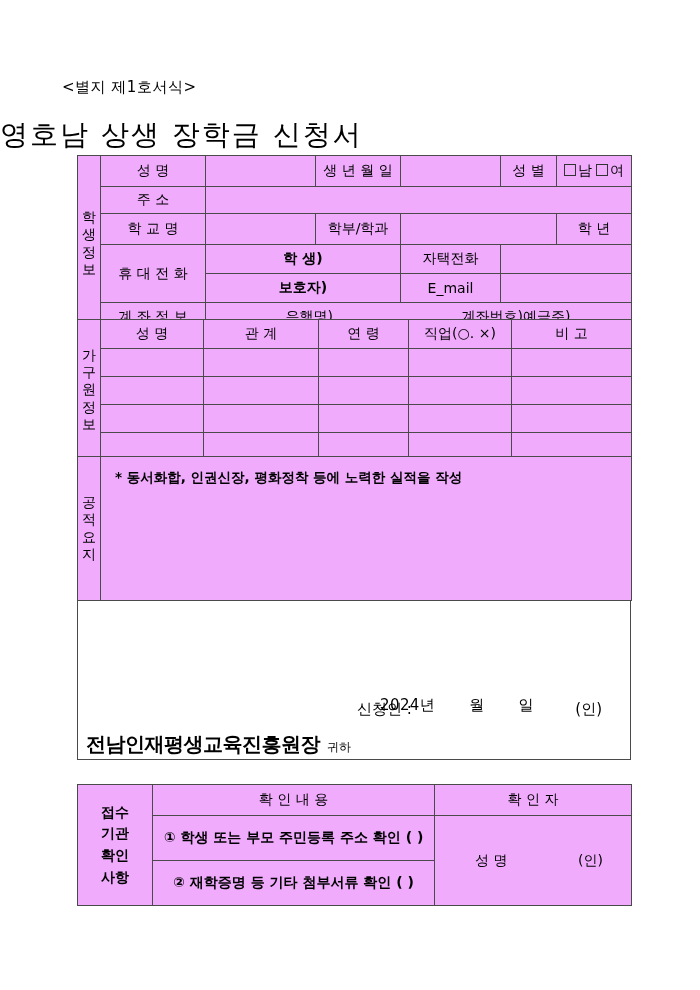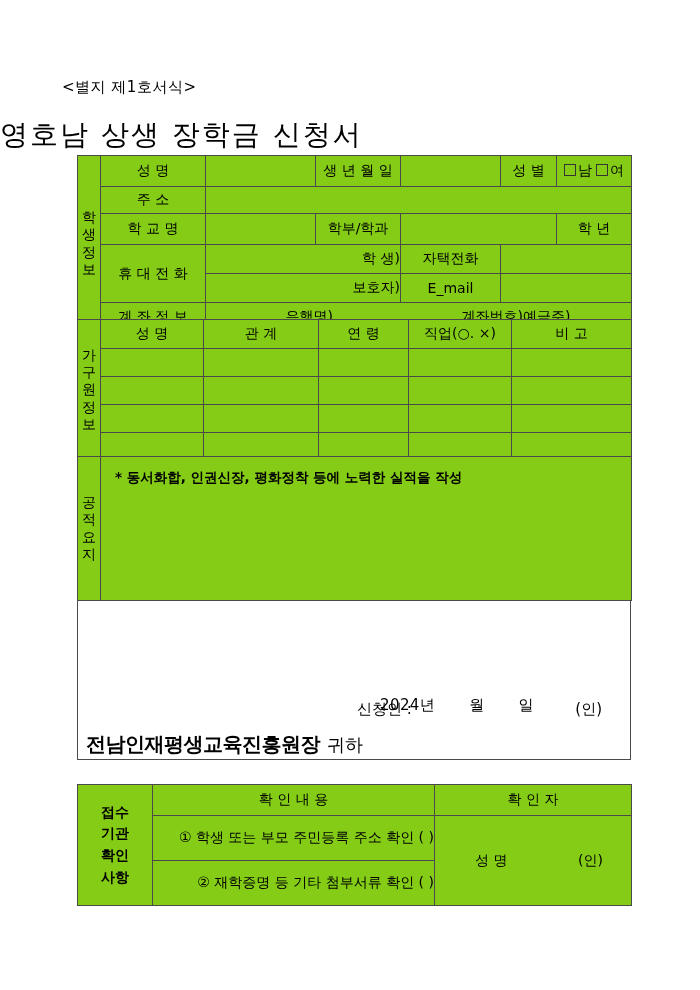--- a/index.html
+++ b/index.html
@@ -47,21 +47,21 @@
   table.frm {
     position: absolute;
     border-collapse: collapse;
     table-layout: fixed;
   }
   table.frm td {
     border: 1px solid #4a4a4a;
     padding: 0;
     font-size: 14px;
     vertical-align: middle;
-    background: #84cc16;
+    background: #f0abfc;
   }
   .vlabel {
     text-align: center;
     font-size: 14px;
     line-height: 1.22;
     letter-spacing: 0;
     width: 23px;
   }
   .vlabel span { display: block; }
   .lbl {
@@ -69,21 +69,21 @@
     font-size: 14.5px;
     white-space: nowrap;
   }
   .lbl-spread {
     display: flex;
     justify-content: space-evenly;
     align-items: center;
     padding: 0 7px;
   }
   .lbl-spread span { display: inline-block; }
-  .pad-l { padding-left: 7px; text-align: right; font-size: 14.5px; }
+  .pad-l { padding-left: 7px; text-align: center; font-size: 14.5px; font-weight: bold; }
   .cc { text-align: center; }
   .fill { }
   .bold { font-weight: bold; }
 
   
   .gender-opts {
     display: flex;
     align-items: center;
     justify-content: center;
     gap: 4px;
@@ -140,21 +140,21 @@
   .recipient {
     position: absolute;
     left: 86px;
     top: 731px;
     font-size: 20px;
     font-weight: bold;
     letter-spacing: -0.5px;
     white-space: nowrap;
   }
   .recipient .suffix {
-    font-size: 18px;
+    font-size: 12px;
     font-weight: normal;
     letter-spacing: 0;
     margin-left: 7px;
   }
 </style>
 </head>
 <body>
 
 <div class="page">
 

